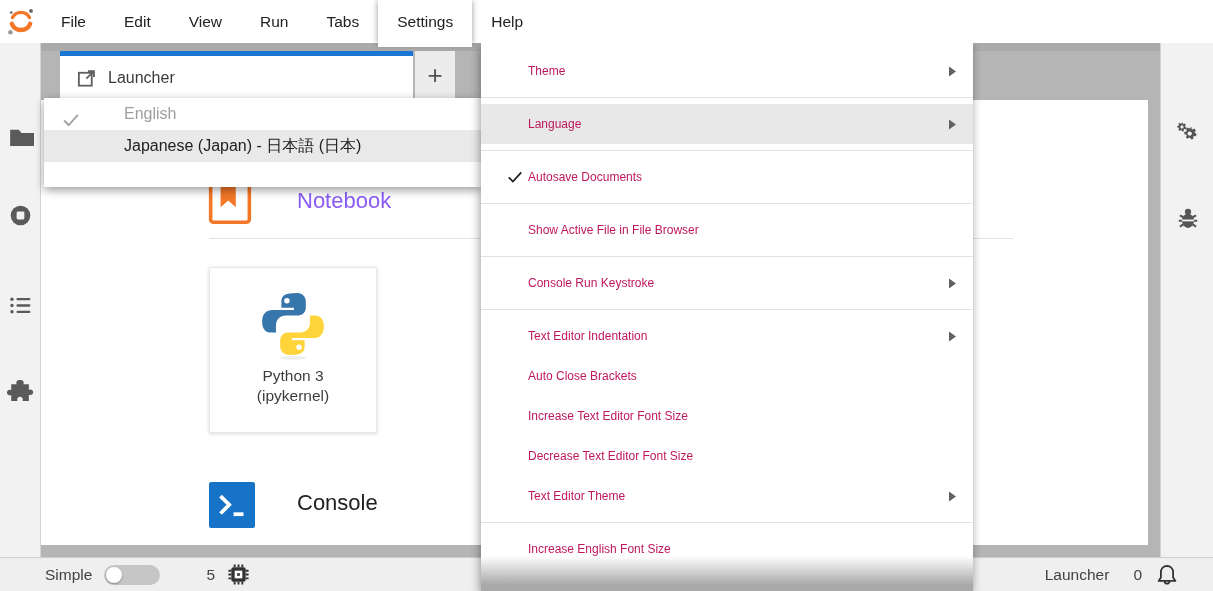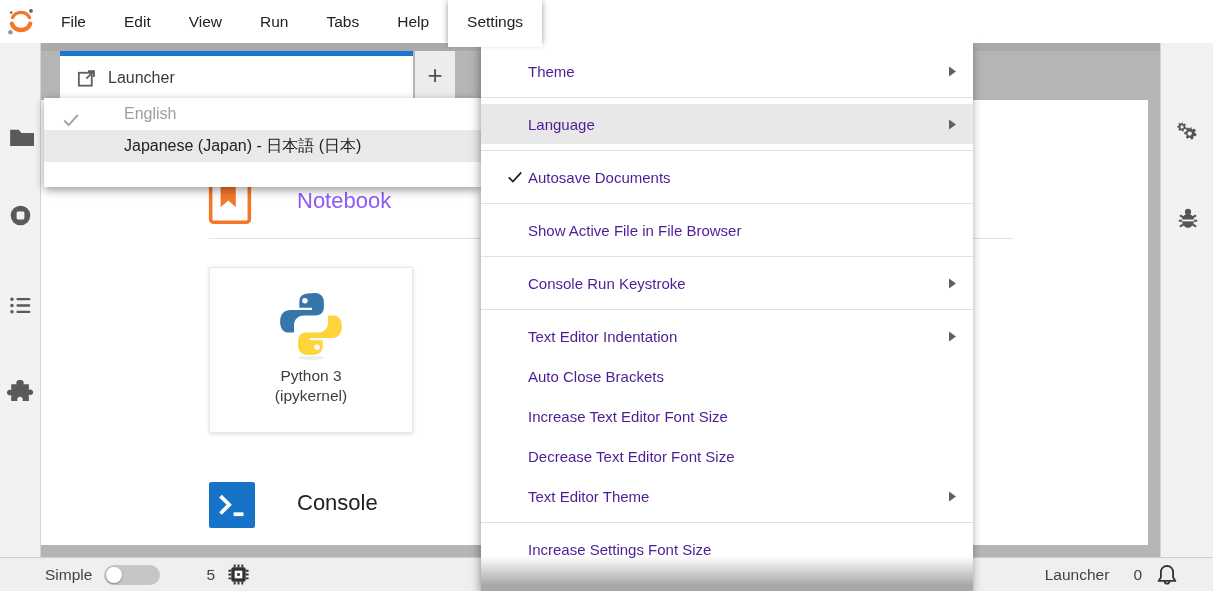--- a/index.html
+++ b/index.html
@@ -31,21 +31,21 @@
   #tab-launcher .tab-icon { margin-left:16px; display:flex; }
   #tab-launcher .tab-label { margin-left:11px; font-size:16px; color:#3a3a3a; }
   #tab-add { position:absolute; left:374px; top:8px; width:40px; height:49px; background:#ececec;
     display:flex; align-items:center; justify-content:center; font-size:26px; font-weight:300; color:#515151; }
   #content { position:absolute; left:0; top:57px; width:1107px; height:445px; background:#fff; overflow:hidden; }
 
   
   .sec-icon-notebook { position:absolute; left:166px; top:80px; }
   .sec-title-notebook { position:absolute; left:256px; top:88px; font-size:22px; color:#8b5cf6; }
   .sec-divider { position:absolute; left:168px; top:138px; width:804px; height:1px; background:#e2e2e2; }
-  #python-card { position:absolute; left:168px; top:167px; width:204px; height:166px; background:#fff;
+  #python-card { position:absolute; left:168px; top:167px; width:168px; height:166px; background:#fff;
     border:1px solid #e8e8e8; box-shadow:0 1px 4px rgba(0,0,0,.14); text-align:center; }
   #python-card .card-icon { margin-top:18px; display:inline-block; }
   #python-card .card-line { font-size:15.5px; color:#3d3d3d; line-height:20px; }
   .sec-icon-console { position:absolute; left:168px; top:382px; }
   .sec-title-console { position:absolute; left:256px; top:390px; font-size:22px; color:#212121; }
 
   
   #statusbar { position:absolute; left:0; top:557px; width:1213px; height:34px; background:#efefef;
     border-top:1px solid #cdcdcd; display:flex; align-items:center; font-size:15.5px; color:#424242; z-index:8; }
   #sb-left { display:flex; align-items:center; margin-left:45px; }
@@ -54,21 +54,21 @@
     box-shadow:0 1px 2px rgba(0,0,0,.35); }
   #sb-kernels { display:flex; align-items:center; margin-left:46px; }
   #sb-kernels .count { margin-right:12px; }
   #sb-right { display:flex; align-items:center; margin-left:auto; margin-right:34px; }
   #sb-right .ctx { margin-right:24px; }
   #sb-right .notif { margin-right:13px; }
 
   
   #settings-menu { position:absolute; left:481px; top:43px; width:492px; height:548px; background:#fff;
     box-shadow:-1px 3px 9px rgba(0,0,0,.4); z-index:55; padding-top:8px; overflow:hidden; }
-  .menu-item { position:relative; height:40px; display:flex; align-items:center; font-size:15px; color:#4c1d95;
+  .menu-item { position:relative; height:40px; display:flex; align-items:center; font-size:12px; color:#be185d;
     padding-left:47px; padding-right:36px; }
   .menu-item.hl { background:#e8e8e8; }
   .menu-item .check { position:absolute; left:24px; top:10px; }
   .menu-item .arrow { position:absolute; right:16px; top:15px; }
   .menu-sep { border-top:1px solid #e1e1e1; margin:6px 0; }
   #menu-shade { position:absolute; left:0; top:513px; width:100%; height:28px;
     background:linear-gradient(rgba(255,255,255,0), rgba(70,70,70,.45)); pointer-events:none; }
   #menu-band { position:absolute; left:0; top:541px; width:100%; height:7px; background:#a8a8a8; pointer-events:none; }
 
   
@@ -95,22 +95,22 @@
           <circle cx="26" cy="4.9" r="1.9" fill="#616262"></circle>
           <circle cx="5.4" cy="26.2" r="2.3" fill="#989798"></circle>
         </svg>
       </div>
 
   <div class="mb-item">File</div>
       <div class="mb-item">Edit</div>
       <div class="mb-item">View</div>
       <div class="mb-item">Run</div>
       <div class="mb-item">Tabs</div>
+      <div class="mb-item active">Settings</div>
       <div class="mb-item">Help</div>
-      <div class="mb-item active">Settings</div>
     </div>
 
   <div id="left-sidebar">
       <div class="sb-btn" style="top: 73px;">
         <span>
           <svg width="27" height="27" viewBox="0 0 30 30">
             <path d="M3.5 7.5h9.6l3 3.6h14.4v14.4H3.5z" fill="#5a5a5a"></path>
           </svg>
         </span>
       </div>
@@ -313,21 +313,21 @@
       <div class="menu-item">
         <span>Text Editor Theme</span>
         <span class="arrow">
           <svg width="10" height="11" viewBox="0 0 10 11">
             <path d="M2 0.5l7 5-7 5z" fill="#616161"></path>
           </svg>
         </span>
       </div>
       <div class="menu-sep"></div>
       <div class="menu-item">
-        <span>Increase Settings Font Size</span>
+        <span>Increase English Font Size</span>
       </div>
       <div class="menu-item">
         <span>Decrease Terminal Font Size</span>
       </div>
       <div id="menu-shade"></div>
     <div id="menu-band"></div>
   </div>
 
   <div id="language-submenu">
 

